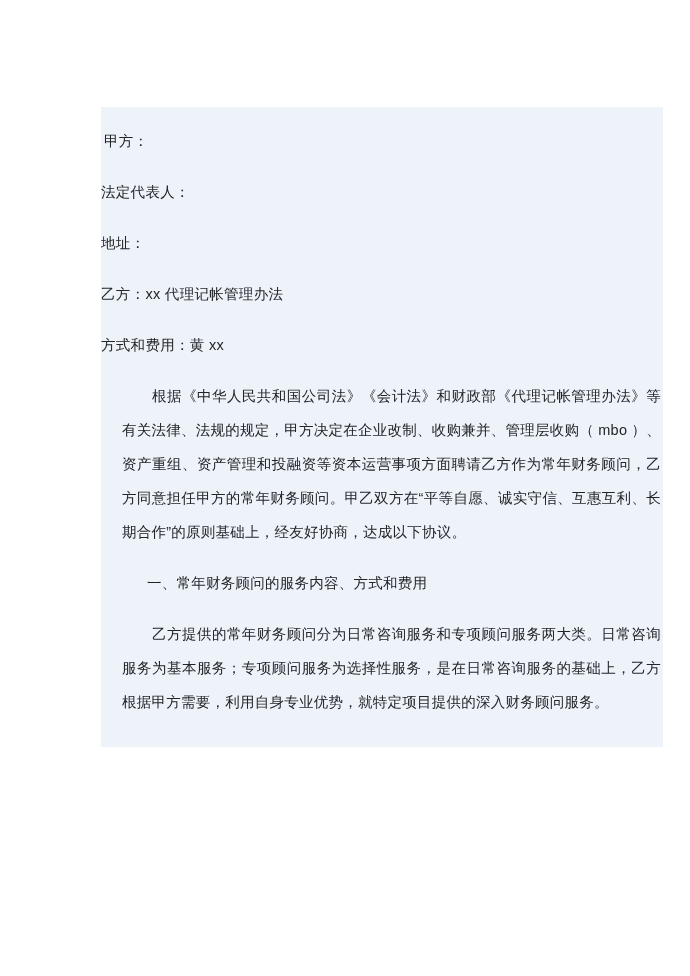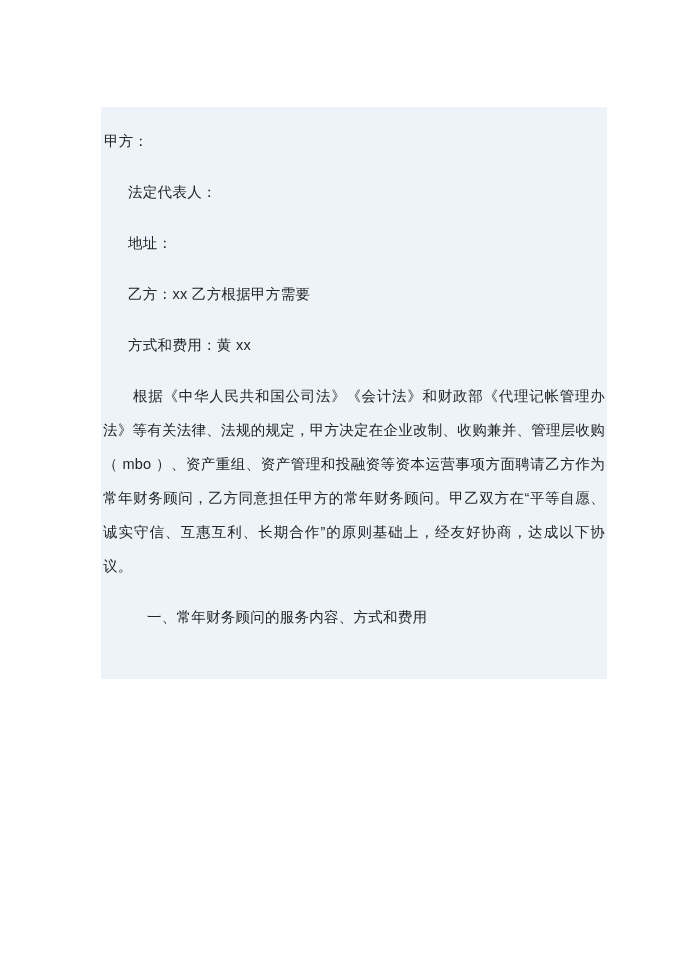--- a/index.html
+++ b/index.html
@@ -19,21 +19,21 @@
     width: 690px;
     height: 976px;
     background: #ffffff;
   }
 
   
   .content-block {
     position: absolute;
     left: 101px;
     top: 107px;
-    width: 506px;
+    width: 562px;
     background: #eef2f9;
     padding: 0;
     box-sizing: border-box;
   }
 
   .doc-line {
     margin: 0;
     color: #22262b;
     font-size: 14.5px;
     line-height: 51px;
@@ -41,32 +41,31 @@
     letter-spacing: 0.3px;
   }
 
   
   .party-line {
     padding-left: 3px;
   }
 
   
   .indent-line {
-    padding-left: 27px;
   }
 
   .body-para {
     margin: 0;
     color: #22262b;
     font-size: 14.5px;
     line-height: 34px;
     text-align: justify;
     text-justify: inter-character;
     text-indent: 30px;
-    padding-left: 2px;
+    padding-left: 21px;
     padding-right: 2px;
     letter-spacing: 0.25px;
   }
 
   .section-heading {
     margin: 0;
     color: #22262b;
     font-size: 14.5px;
     line-height: 34px;
     padding-left: 46px;
@@ -88,35 +87,36 @@
   <div class="content-block">
 
     <div class="pad-top"></div>
 
     <p class="doc-line party-line">甲方：</p>
 
     <p class="doc-line indent-line">法定代表人：</p>
 
     <p class="doc-line indent-line">地址：</p>
 
-    <p class="doc-line indent-line">乙方：xx 乙方根据甲方需要</p>
+    <p class="doc-line indent-line">乙方：xx 代理记帐管理办法</p>
 
     <p class="doc-line indent-line">方式和费用：黄 xx</p>
 
 
     <div class="spacer-xs"></div>
 
     <p class="body-para">根据《中华人民共和国公司法》《会计法》和财政部《代理记帐管理办法》等有关法律、法规的规定，甲方决定在企业改制、收购兼并、管理层收购（ mbo ）、资产重组、资产管理和投融资等资本运营事项方面聘请乙方作为常年财务顾问，乙方同意担任甲方的常年财务顾问。甲乙双方在“平等自愿、诚实守信、互惠互利、长期合作”的原则基础上，经友好协商，达成以下协议。</p>
 
     <div class="spacer-para"></div>
 
     <p class="section-heading">一、常年财务顾问的服务内容、方式和费用</p>
 
     <div class="spacer-sm"></div>
 
+    <p class="body-para">乙方提供的常年财务顾问分为日常咨询服务和专项顾问服务两大类。日常咨询服务为基本服务；专项顾问服务为选择性服务，是在日常咨询服务的基础上，乙方根据甲方需要，利用自身专业优势，就特定项目提供的深入财务顾问服务。</p>
 
     <div class="spacer-para"></div>
 
 
     <div class="pad-bottom"></div>
 
   </div>
 
 </div>
 

